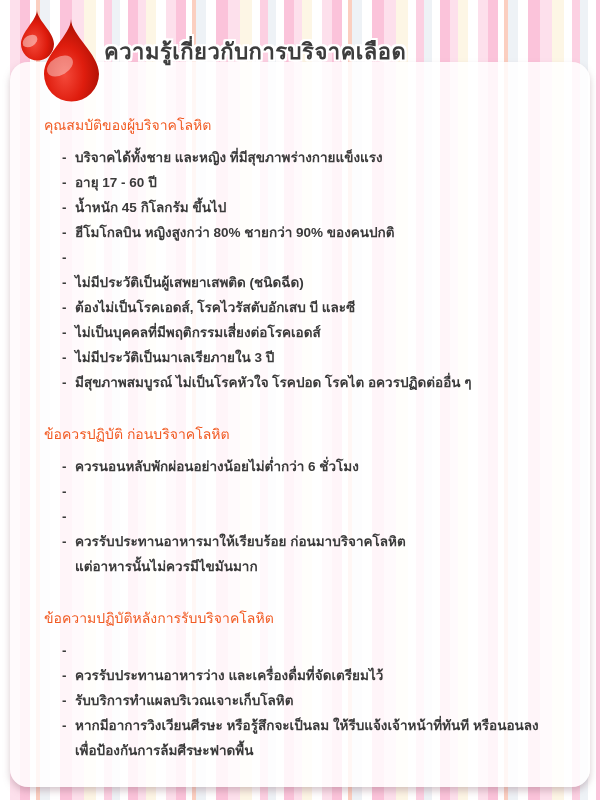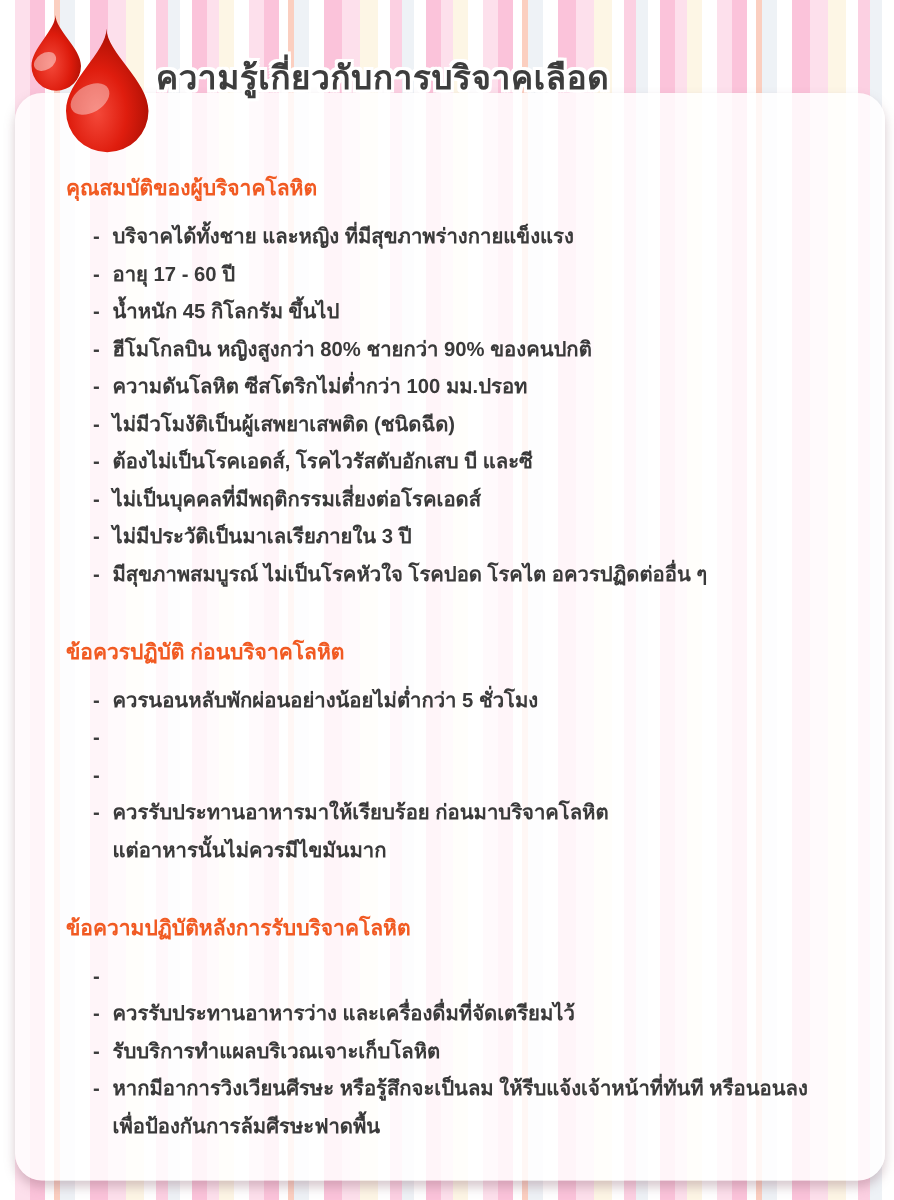--- a/index.html
+++ b/index.html
@@ -50,21 +50,21 @@
   }
   .content{
     position:absolute;left:10px;top:62px;
     width:580px;height:725px;
     box-sizing:border-box;
     padding:52px 14px 0 34px;
   }
   .section{margin:0 0 28px 0;}
   .section-heading{
     color:#f15a22;
-    font-size:14px;font-weight:bold;
+    font-size:14px;font-weight:normal;
     margin:0 0 9px 0;
   }
   .item{
     display:flex;
     padding-left:18px;
     color:#3a3a3a;
     font-size:13.5px;font-weight:bold;
     line-height:25px;
   }
   .dash{
@@ -122,25 +122,24 @@
           <div class="item">
             <span class="dash">-</span>
             <span class="item-text">น้ำหนัก 45 กิโลกรัม ขึ้นไป</span>
           </div>
           <div class="item">
             <span class="dash">-</span>
             <span class="item-text">ฮีโมโกลบิน หญิงสูงกว่า 80% ชายกว่า 90% ของคนปกติ</span>
           </div>
           <div class="item">
             <span class="dash">-</span>
-            <span class="item-text">ความดันโลหิต ซีสโตริกไม่ต่ำกว่า 100 มม.ปรอท</span>
-          </div>
-          <div class="item">
-            <span class="dash">-</span>
-            <span class="item-text">ไม่มีวโมงัติเป็นผู้เสพยาเสพติด (ชนิดฉีด)</span>
+          </div>
+          <div class="item">
+            <span class="dash">-</span>
+            <span class="item-text">ไม่มีประวัติเป็นผู้เสพยาเสพติด (ชนิดฉีด)</span>
           </div>
           <div class="item">
             <span class="dash">-</span>
             <span class="item-text">ต้องไม่เป็นโรคเอดส์, โรคไวรัสตับอักเสบ บี และซี</span>
           </div>
           <div class="item">
             <span class="dash">-</span>
             <span class="item-text">ไม่เป็นบุคคลที่มีพฤติกรรมเสี่ยงต่อโรคเอดส์</span>
           </div>
           <div class="item">
@@ -151,21 +150,21 @@
             <span class="dash">-</span>
             <span class="item-text">มีสุขภาพสมบูรณ์ ไม่เป็นโรคหัวใจ โรคปอด โรคไต อควรปฏิดต่ออื่น ๆ</span>
           </div>
         </div>
     </div>
       <div class="section">
       <div class="section-heading">ข้อควรปฏิบัติ ก่อนบริจาคโลหิต</div>
       <div>
           <div class="item">
             <span class="dash">-</span>
-            <span class="item-text">ควรนอนหลับพักผ่อนอย่างน้อยไม่ต่ำกว่า 5 ชั่วโมง</span>
+            <span class="item-text">ควรนอนหลับพักผ่อนอย่างน้อยไม่ต่ำกว่า 6 ชั่วโมง</span>
           </div>
           <div class="item">
             <span class="dash">-</span>
           </div>
           <div class="item">
             <span class="dash">-</span>
           </div>
           <div class="item">
             <span class="dash">-</span>
             <span class="item-text">ควรรับประทานอาหารมาให้เรียบร้อย ก่อนมาบริจาคโลหิต

